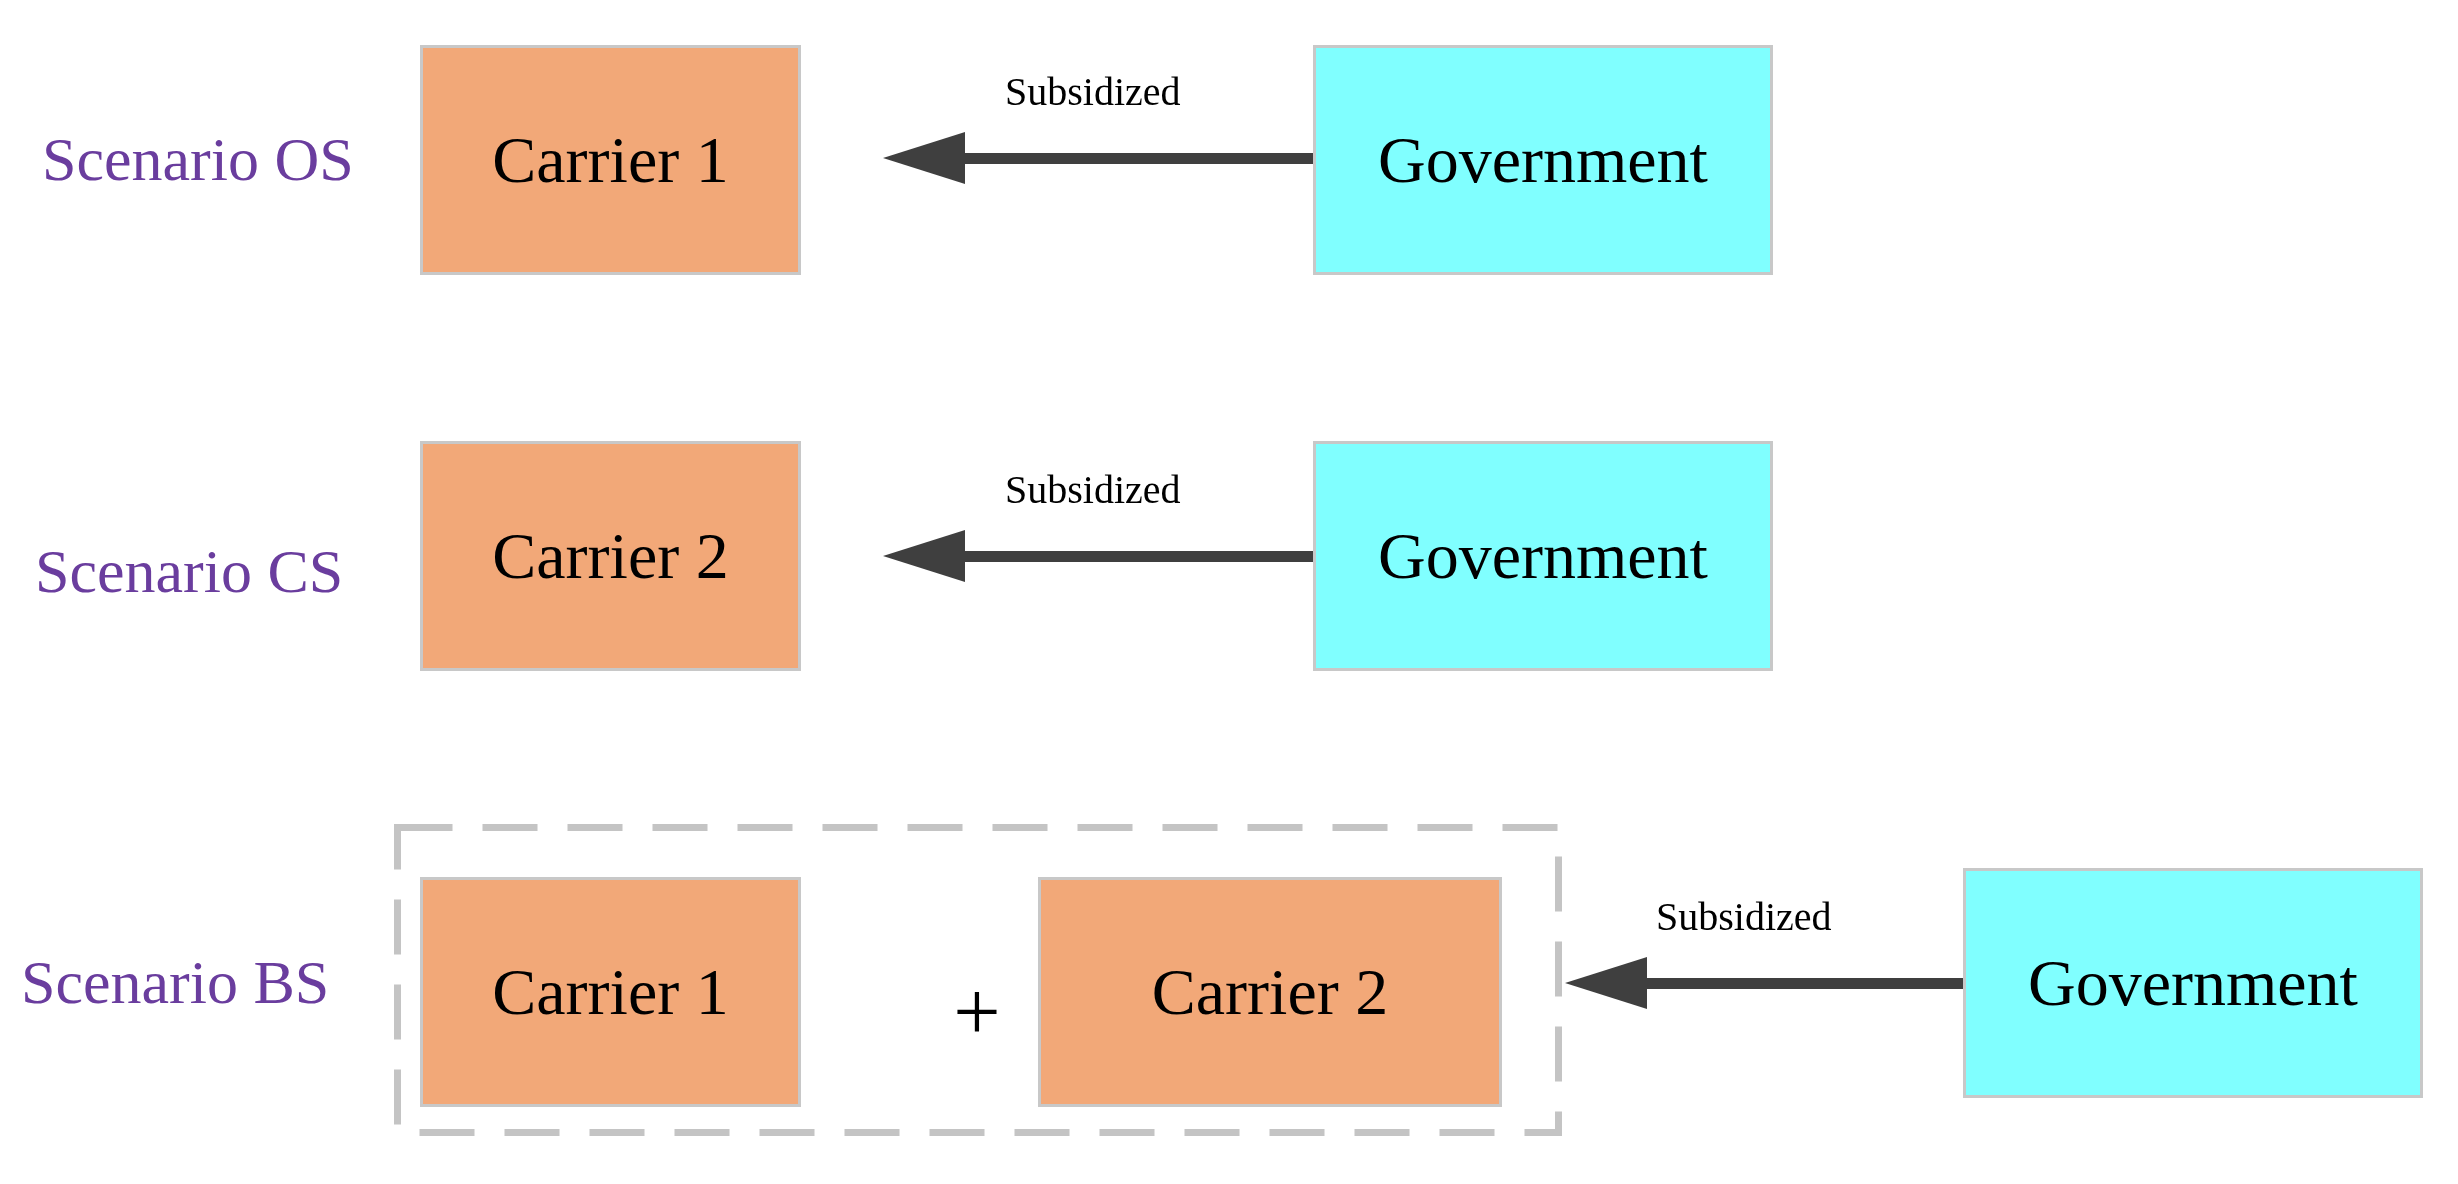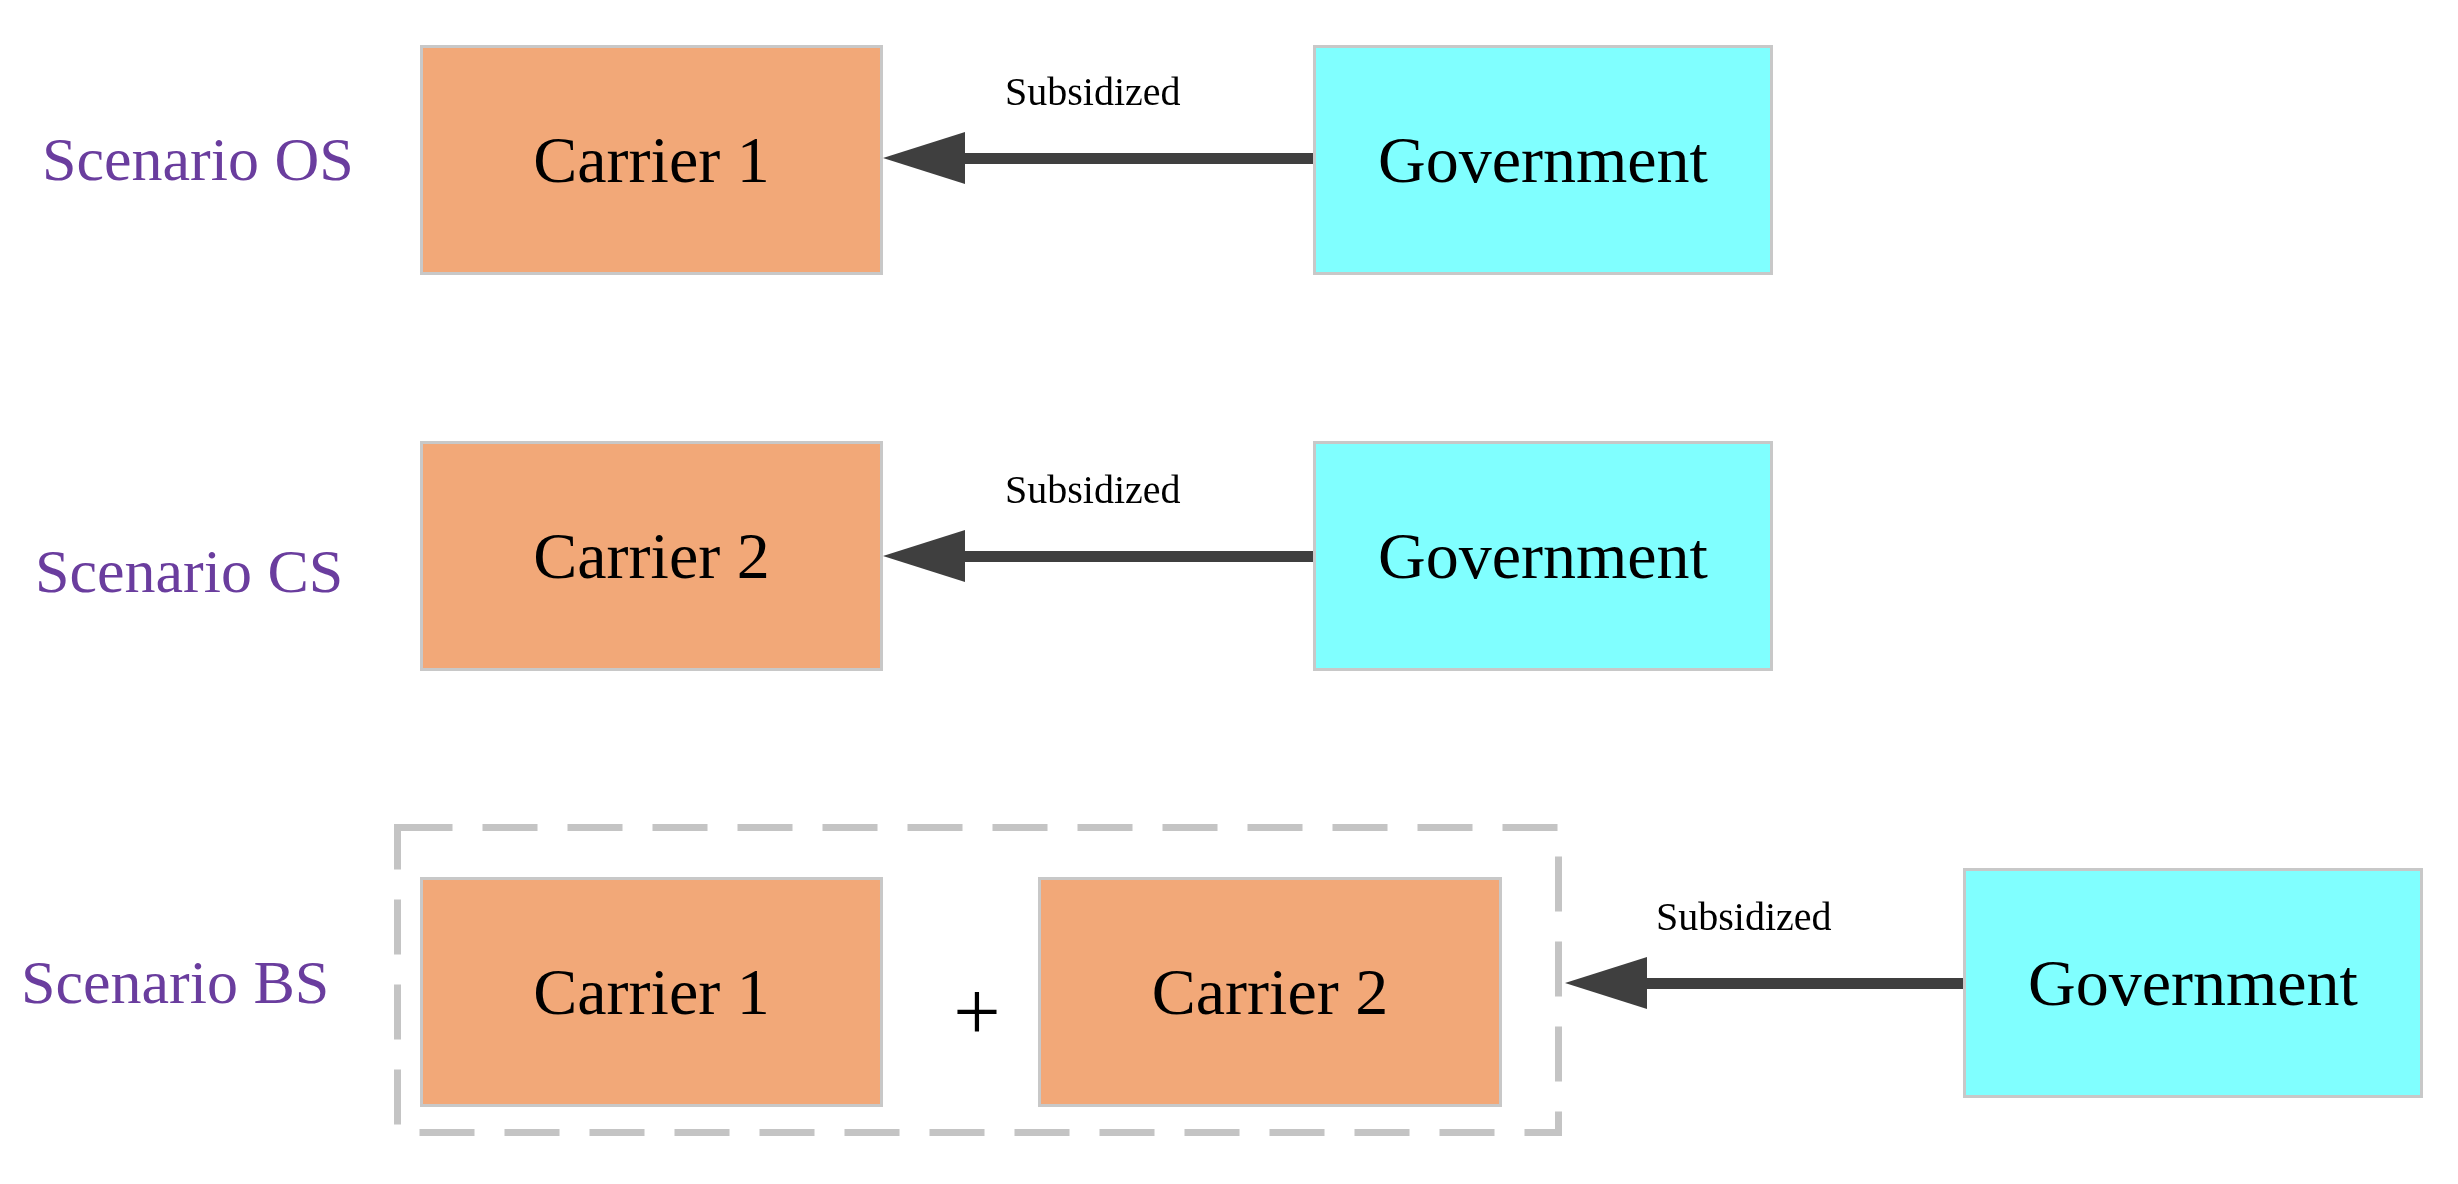--- a/index.html
+++ b/index.html
@@ -28,21 +28,21 @@
   .node-box {
     box-sizing: border-box;
     border: 3px solid var(--box-border, #C8C8C8);
     display: flex;
     align-items: center;
     justify-content: center;
     font-size: 66px;
     color: var(--text, #000000);
     white-space: nowrap;
   }
-  .carrier-box   { background: var(--carrier-fill, #F2A878); width: 463px; height: 230px; }
+  .carrier-box   { background: var(--carrier-fill, #F2A878); width: 381px; height: 230px; }
   .government-box{ background: var(--government-fill, #80FFFF); width: 460px; height: 230px; justify-content: center; }
 
   .arrow-shaft {
     height: 11px;
     background: var(--arrow, #3F3F3F);
   }
   .arrow-head {
     width: 0;
     height: 0;
     border-top: 26px solid transparent;

